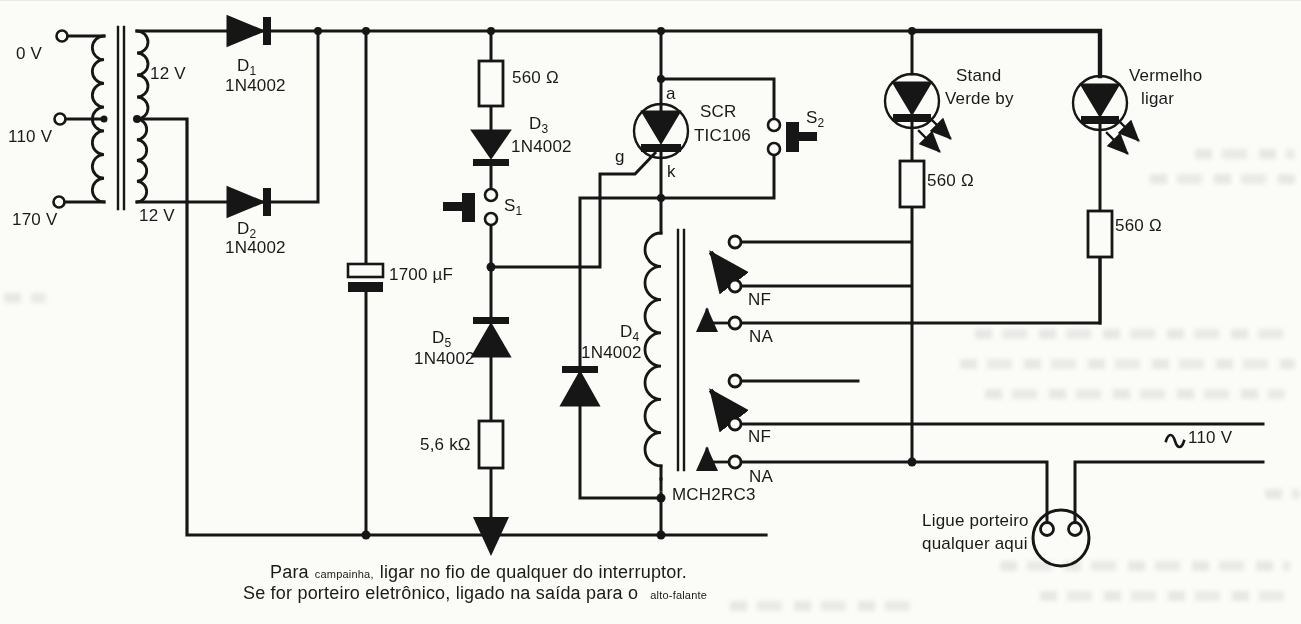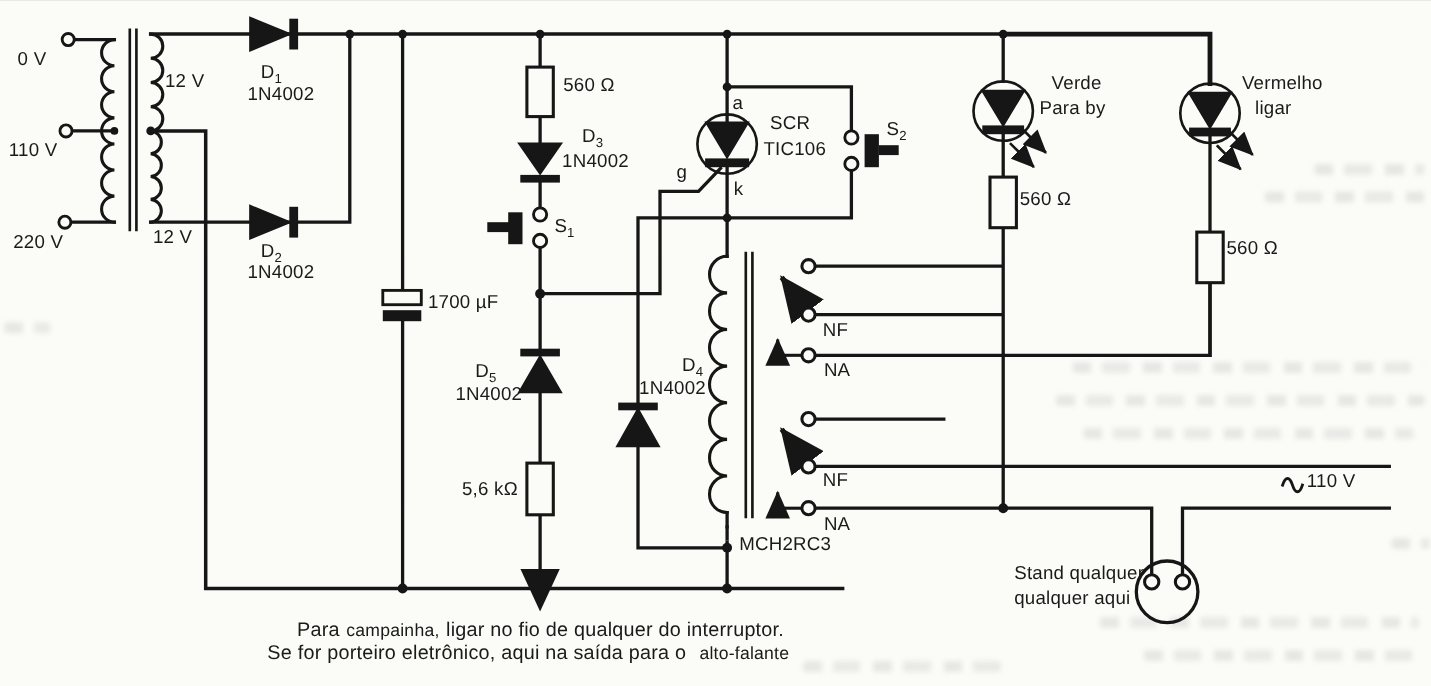--- a/index.html
+++ b/index.html
@@ -9,21 +9,21 @@
     font-family:"Liberation Sans", sans-serif;color:#161616;
   }
   .stage svg{position:absolute;left:0;top:0;}
   .lbl{
     position:absolute;font-size:17px;line-height:1.05;color:#1a1a1a;
     white-space:nowrap;letter-spacing:.2px;
   }
   .lbl sub{font-size:12px;line-height:0;}
   .sm{font-size:14px;}
   .caption{font-size:18px;}
-  .caption .sm{font-size:16px;}
+  .caption .sm{font-size:11px;}
   .gap{display:inline-block;width:6px;}
   .bleed{
     position:absolute;height:10px;border-radius:3px;opacity:.5;
     background:repeating-linear-gradient(90deg,
       rgba(135,135,135,.35) 0 17px, rgba(135,135,135,0) 17px 27px,
       rgba(135,135,135,.3) 27px 52px, rgba(135,135,135,0) 52px 64px);
     filter:blur(2.2px);
   }
 </style>
 </head>
@@ -212,21 +212,21 @@
         <circle cx="661" cy="497" r="4.5"></circle>
         <circle cx="366" cy="534" r="4.5"></circle>
         <circle cx="661" cy="534" r="4.5"></circle>
         <circle cx="912" cy="461" r="4.5"></circle>
       </g>
     </g>
   </svg>
 
   <span class="lbl" style="left:16px;top:44px">0 V</span>
   <span class="lbl" style="left:8px;top:127px">110 V</span>
-  <span class="lbl" style="left:12px;top:210px">220 V</span>
+  <span class="lbl" style="left:12px;top:210px">170 V</span>
   <span class="lbl" style="left:150px;top:64px">12 V</span>
   <span class="lbl" style="left:139px;top:206px">12 V</span>
 
   <span class="lbl" style="left:237px;top:56px"><span>D</span><sub>1</sub></span>
   <span class="lbl" style="left:225px;top:76px">1N4002</span>
   <span class="lbl" style="left:237px;top:219px"><span>D</span><sub>2</sub></span>
   <span class="lbl" style="left:225px;top:238px">1N4002</span>
 
   <span class="lbl" style="left:389px;top:265px">1700 µF</span>
 
@@ -249,33 +249,33 @@
   <span class="lbl" style="left:667px;top:162px">k</span>
 
   <span class="lbl" style="left:806px;top:108px"><span>S</span><sub>2</sub></span>
 
   <span class="lbl" style="left:748px;top:290px">NF</span>
   <span class="lbl" style="left:749px;top:327px">NA</span>
   <span class="lbl" style="left:748px;top:427px">NF</span>
   <span class="lbl" style="left:749px;top:467px">NA</span>
   <span class="lbl" style="left:672px;top:485px">MCH2RC3</span>
 
-  <span class="lbl" style="left:956px;top:66px">Verde</span>
-  <span class="lbl" style="left:945px;top:89px">Para by</span>
+  <span class="lbl" style="left:956px;top:66px">Stand</span>
+  <span class="lbl" style="left:945px;top:89px">Verde by</span>
   <span class="lbl" style="left:927px;top:171px">560 Ω</span>
 
   <span class="lbl" style="left:1129px;top:66px">Vermelho</span>
   <span class="lbl" style="left:1141px;top:89px">ligar</span>
   <span class="lbl" style="left:1115px;top:216px">560 Ω</span>
 
   <span class="lbl" style="left:1188px;top:428px">110 V</span>
 
-  <span class="lbl" style="left:922px;top:511px">Stand qualquer</span>
+  <span class="lbl" style="left:922px;top:511px">Ligue porteiro</span>
   <span class="lbl" style="left:922px;top:534px">qualquer aqui</span>
 
   <span class="lbl caption" style="left:270px;top:562px">
     <span>Para</span><span class="gap"></span><span class="sm">campainha,</span><span class="gap"></span><span>ligar no fio de qualquer do interruptor.</span>
   </span>
   <span class="lbl caption" style="left:243px;top:583px">
-    <span>Se for porteiro eletrônico, aqui na saída para o</span><span class="gap" style="width:12px"></span><span class="sm">alto-falante</span>
+    <span>Se for porteiro eletrônico, ligado na saída para o</span><span class="gap" style="width:12px"></span><span class="sm">alto-falante</span>
   </span>
 
 </div>
 
 </body></html>

